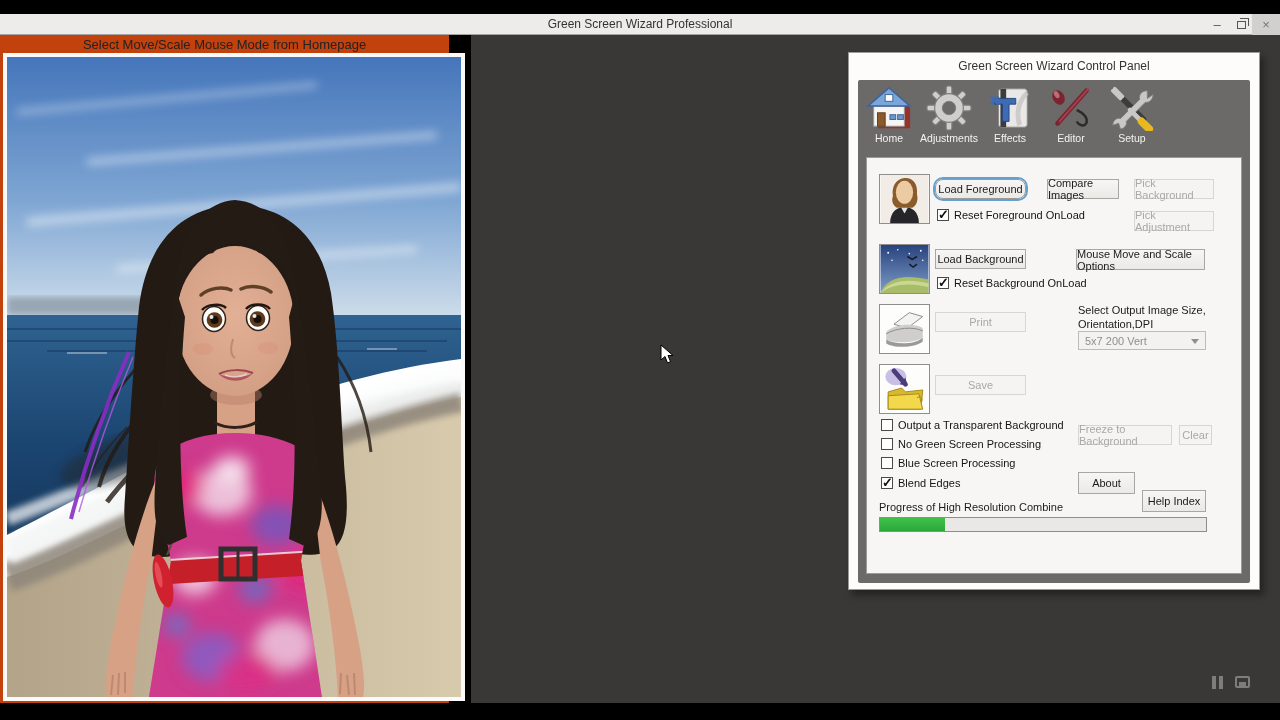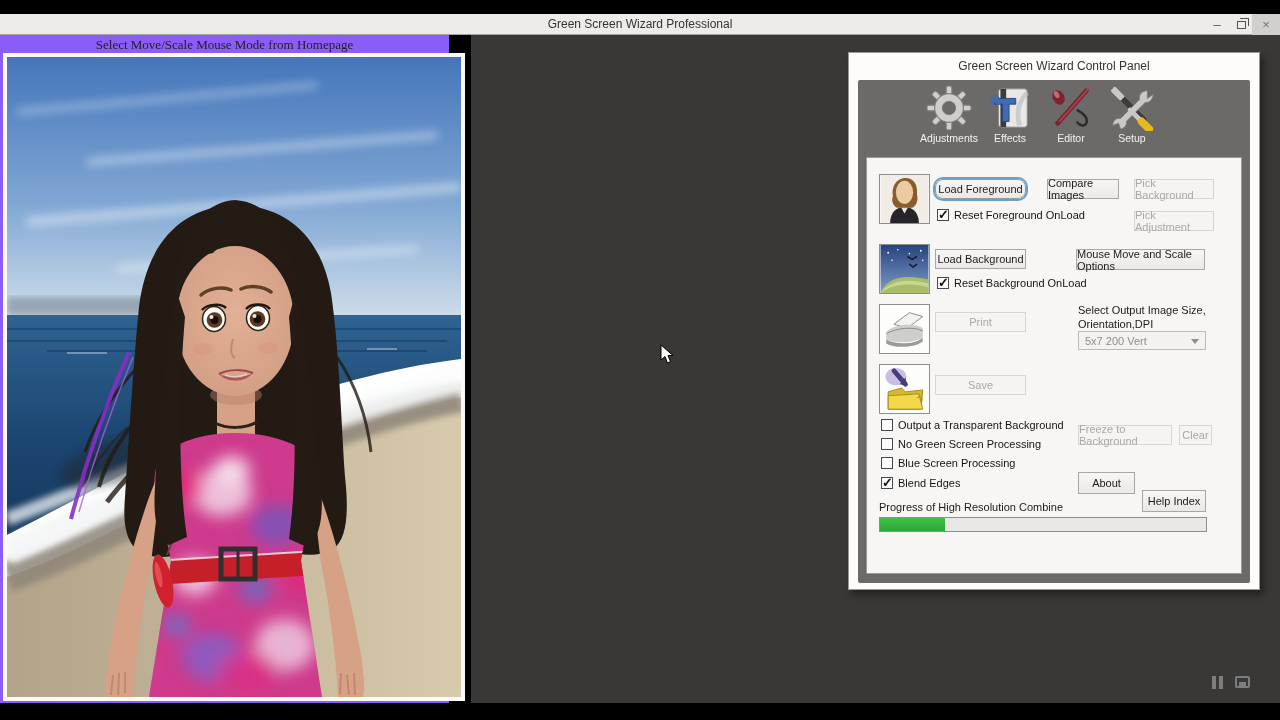--- a/index.html
+++ b/index.html
@@ -10,21 +10,21 @@
   #titlebar { position:absolute; left:0; top:14px; width:1280px; height:21px; background:#eeecea; border-bottom:1px solid #a3a3a3; }
   #titlebar .title { position:absolute; left:0; right:0; top:3px; text-align:center; font-size:12px; color:#333; }
   .winbtn { position:absolute; top:0; height:21px; display:flex; align-items:center; justify-content:center; }
   #min-btn { left:1204px; width:26px; font-size:13px; color:#555; }
   #max-btn { left:1228px; width:26px; }
   #close-btn { left:1252px; width:28px; background:#d2d0ce; color:#777; font-size:13px; }
   .restore-shape { position:relative; width:9px; height:8px; border:1px solid #555; background:#eeecea; }
   .restore-shape::before { content:""; position:absolute; left:2px; top:-4px; width:8px; height:7px; border:1px solid #555; border-bottom:none; border-left:none; }
 
   
-  #left-panel { position:absolute; left:0; top:35px; width:449px; height:668px; background:#8b5cf6;font-family:Liberation Serif, serif; }
+  #left-panel { position:absolute; left:0; top:35px; width:449px; height:668px; background:#c2410c; }
   #left-header { position:absolute; left:0; top:2px; width:100%; text-align:center; font-size:13px; color:#222; }
   #photo-frame { position:absolute; left:3px; top:18px; width:462px; height:648px; border:4px solid #fbfaf9; background:#fff; }
   #photo-frame svg { display:block; }
 
   
   #workspace { position:absolute; left:471px; top:35px; width:809px; height:668px; background:#3a3836; }
   #letterbox-bottom { position:absolute; left:0; top:703px; width:1280px; height:17px; background:#000; }
 
   
   #panel { position:absolute; left:848px; top:52px; width:412px; height:538px; background:#fdfcfb; border:1px solid #9a9998; box-shadow:4px 5px 7px rgba(0,0,0,.4); }
@@ -217,20 +217,32 @@
       </svg>
     </div>
   </div>
 
   <div id="workspace"></div>
 
   <div id="panel">
     <div id="panel-title">Green Screen Wizard Control Panel</div>
     <div id="panel-frame">
 
+      <div class="tool" style="left:0px">
+        <svg width="46" height="46" viewBox="0 0 48 48">
+          <path d="M27,7 L46,24 L46,45 L12,45 Z" fill="#a3251f" opacity=".85"></path>
+          <rect x="8" y="22" width="32" height="21" fill="#f5f5f3" stroke="#9a9a98"></rect>
+          <path d="M24,3 L2,22 L46,22 Z" fill="#7aa7d9" stroke="#3f639c" stroke-width="1.5"></path>
+          <rect x="20" y="10" width="8" height="7" fill="#fff" stroke="#3f639c"></rect>
+          <rect x="12" y="29" width="8" height="14" fill="#8b5a2b" stroke="#5f3c1c"></rect>
+          <rect x="25" y="31" width="6" height="5" fill="#6f94c9" stroke="#3f639c"></rect>
+          <rect x="33" y="31" width="6" height="5" fill="#6f94c9" stroke="#3f639c"></rect>
+        </svg>
+        <span class="tlabel">Home</span>
+      </div>
       <div class="tool" style="left:121px">
         <svg width="46" height="46" viewBox="0 0 48 48">
           <rect x="12" y="4" width="30" height="40" rx="3" fill="#e9e8e6" stroke="#8a8987"></rect>
           <path d="M14,4 h6 v40 h-6 Z" fill="#3c3c3c"></path>
           <path d="M42,8 C34,16 30,28 34,42" stroke="#c2c1bf" stroke-width="5" fill="none" opacity=".7"></path>
           <path d="M8,14 h22 v6 h-7 v18 h-7 v-18 h-8 Z" fill="#3f6bb5" stroke="#27477c"></path>
           <path d="M4,12 l8,8 M4,20 l8,-8" stroke="#3f6bb5" stroke-width="3"></path>
         </svg>
         <span class="tlabel">Effects</span>
       </div>

